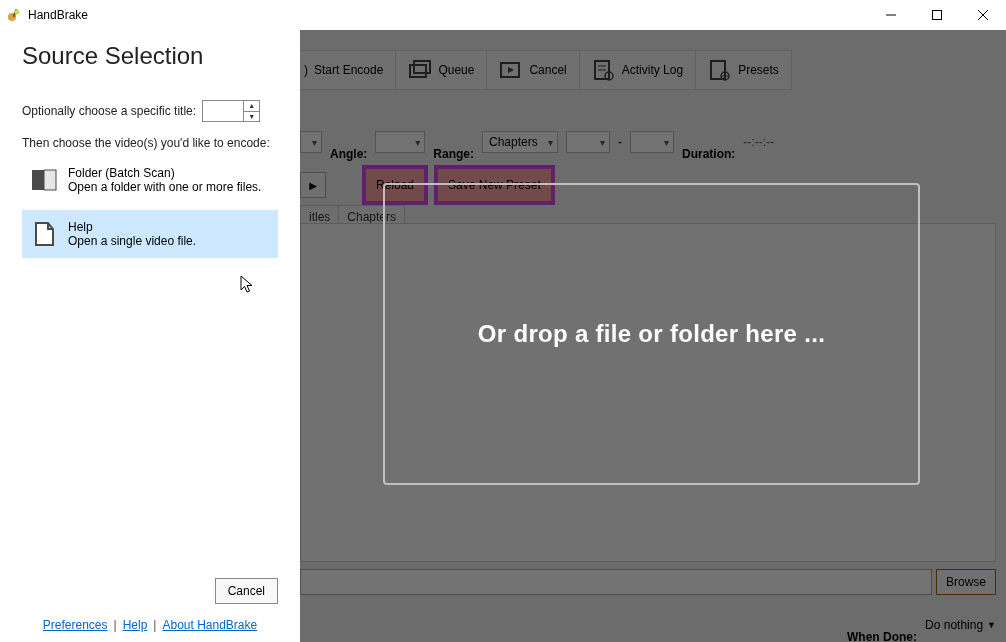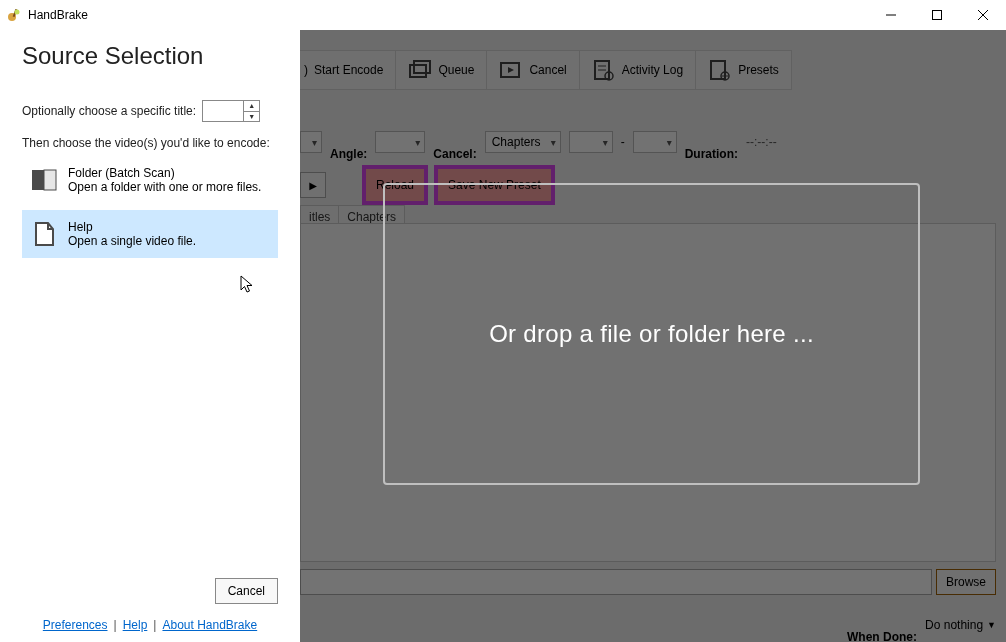--- a/index.html
+++ b/index.html
@@ -71,21 +71,21 @@
 
 
 .footer-bar { position:absolute; left:300px; right:10px; bottom:6px; height:22px; display:flex; justify-content:flex-end; align-items:center; font-size:12px; gap:8px; }
 .footer-bar .dd { display:flex; align-items:center; gap:4px; }
 
 
 .drop-box {
   position:absolute; left:383px; top:153px; width:537px; height:302px;
   border:2px solid #bfbfbf; border-radius:4px;
   display:flex; align-items:center; justify-content:center;
-  color:#fff; font-size:24px; font-weight:400; letter-spacing:0.3px;
+  color:#fff; font-size:24px; font-weight:700; letter-spacing:0.3px;
 }
 
 
 .left-panel {
   position:absolute; left:0; top:0; width:300px; height:612px;
   background:#fff; display:flex; flex-direction:column; padding: 0 22px;
 }
 .panel-title { font-size:24px; font-weight:400; color:#222; margin-top:12px; }
 .opt-title-row { margin-top:30px; display:flex; align-items:center; gap:6px; font-size:12px; color:#222; }
 .spinner {
@@ -197,21 +197,21 @@
     </div>
 
     <div class="row2">
       <span class="select-ph" style="width:22px;">
           <span class="chev">▾</span>
         </span>
       <span class="label-b">Angle:</span>
       <span class="select-ph" style="width:50px;">
           <span class="chev">▾</span>
         </span>
-      <span class="label-b">Cancel:</span>
+      <span class="label-b">Range:</span>
       <span class="select-ph" style="width:76px; justify-content:space-between; padding-left:6px;">
           <span>Chapters</span>
           <span class="chev">▾</span>
         </span>
       <span class="select-ph" style="width:44px;">
           <span class="chev">▾</span>
         </span>
       <span>-</span>
       <span class="select-ph" style="width:44px;">
           <span class="chev">▾</span>

